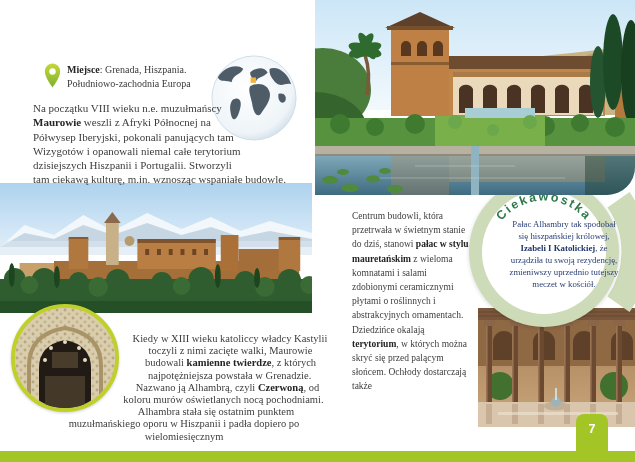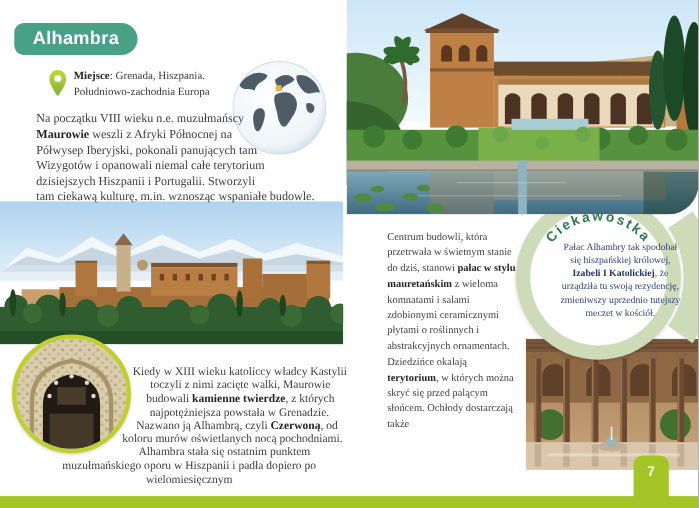--- a/index.html
+++ b/index.html
@@ -31,21 +31,21 @@
   .photo-top{position:absolute;left:315px;top:0;width:320px;height:195px;z-index:6;border-radius:0 0 28px 0;overflow:hidden;}
   .photo-court{position:absolute;left:478px;top:308px;width:157px;height:119px;z-index:3;}
   .photo-pan svg,.photo-top svg,.photo-court svg{display:block;width:100%;height:100%;}
   .circle-photo{
     position:absolute;left:11px;top:304px;width:100px;height:100px;z-index:4;
     border-radius:50%;border:4px solid #bfd02b;overflow:hidden;background:#d9cdad;
     box-shadow:0 1px 3px rgba(0,0,0,.2);
   }
   .circle-photo svg{display:block;width:100%;height:100%;}
   
-  .leftpara{position:absolute;left:26px;top:333px;width:292px;z-index:5;
+  .leftpara{position:absolute;left:38px;top:333px;width:292px;z-index:5;
     font-size:10.5px;line-height:12.2px;text-align:center;}
   .leftpara .curve{float:left;width:96px;height:78px;shape-outside:circle(58px at 35px 23px);}
   
   .rightcol{position:absolute;left:352px;top:209px;width:119px;z-index:5;
     font-size:9.5px;line-height:14.2px;text-align:left;}
   .rightcol p{margin:0 0 8px 0;}
   
   .arc{position:absolute;left:0;top:0;width:635px;height:462px;z-index:4;pointer-events:none;}
   
   .fact{position:absolute;left:469px;top:177px;width:150px;height:150px;z-index:5;}
@@ -68,23 +68,20 @@
 </style>
 </head>
 <body>
 
 <div class="page">
 
   <svg class="arc" viewBox="0 0 635 462">
     <path d="M 618.5 199.8 A 91 91 0 0 1 618.5 304.2" fill="none" stroke="#cedbb9" stroke-width="27"></path>
   </svg>
 
-  <div class="banner">
-    <span>Alhambra</span>
-  </div>
 
   <svg class="pin" width="17" height="27" viewBox="0 0 20 30">
     <defs>
       <linearGradient id="ping" x1="0" y1="0" x2="0" y2="1">
         <stop offset="0" stop-color="#c4d835"></stop>
           <stop offset="1" stop-color="#7fb132"></stop>
       </linearGradient>
     </defs>
     <path d="M10,1 C4.5,1 1,5.6 1,10.6 C1,17.2 10,29 10,29 C10,29 19,17.2 19,10.6 C19,5.6 15.5,1 10,1 Z" fill="url(#ping)"></path>
     <circle cx="10" cy="10.2" r="3.8" fill="#ffffff"></circle>

